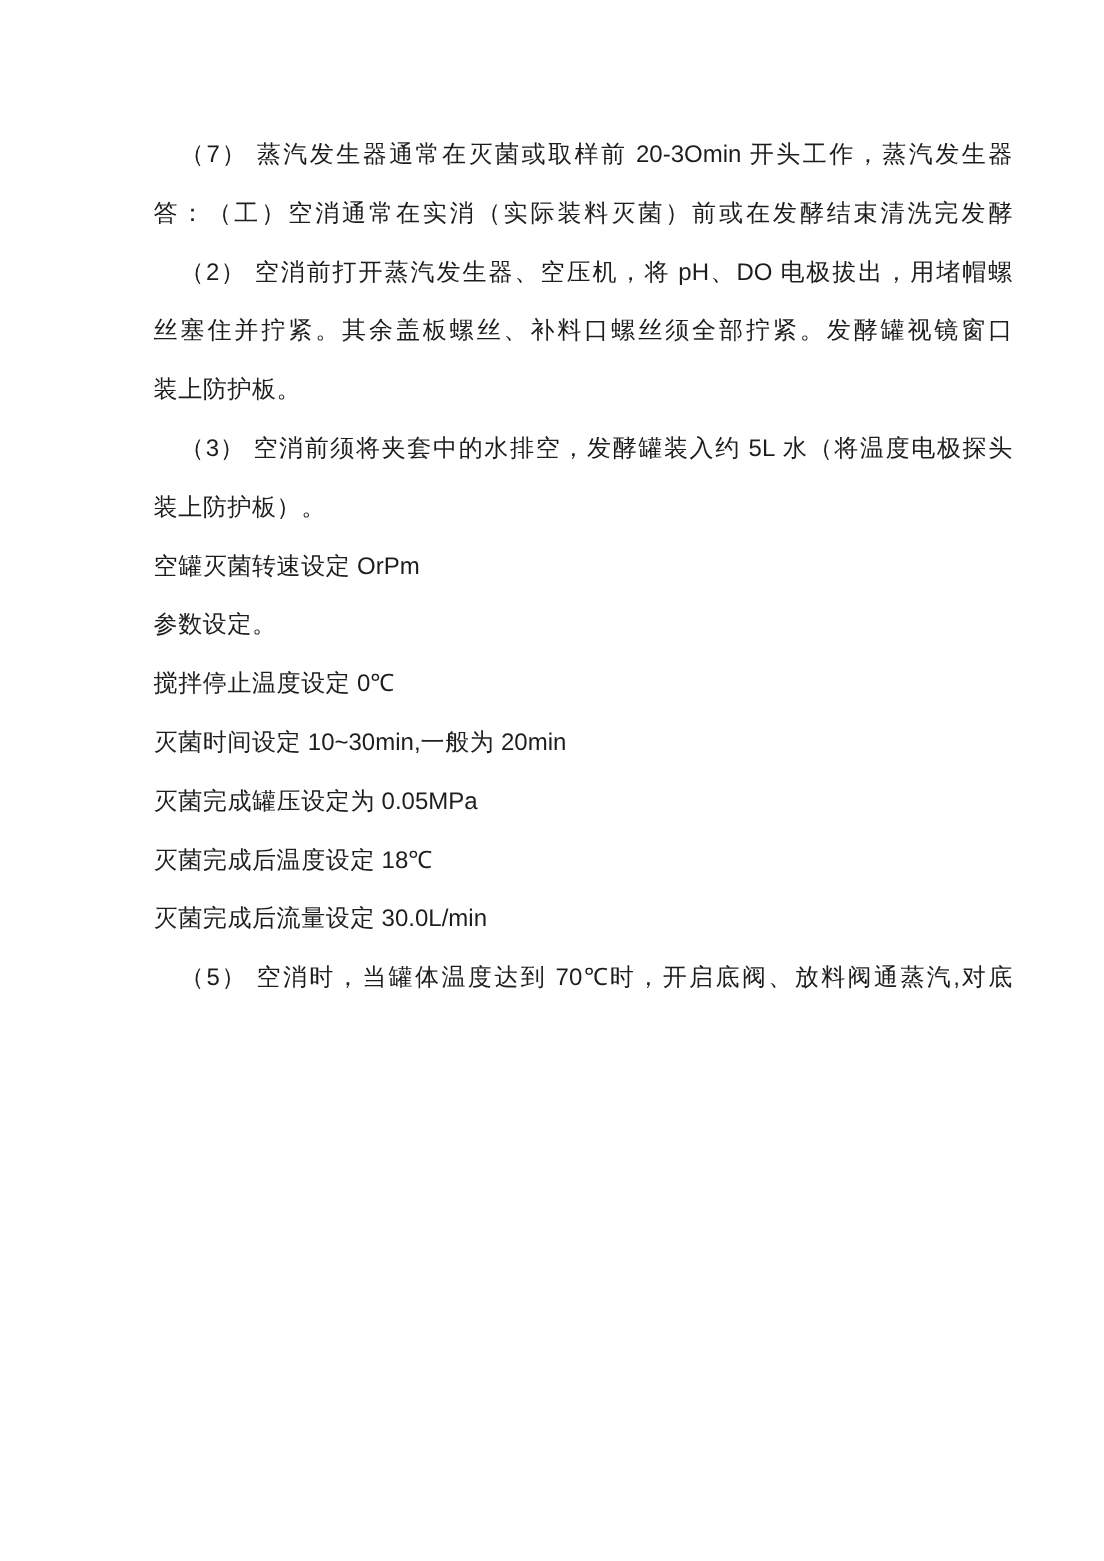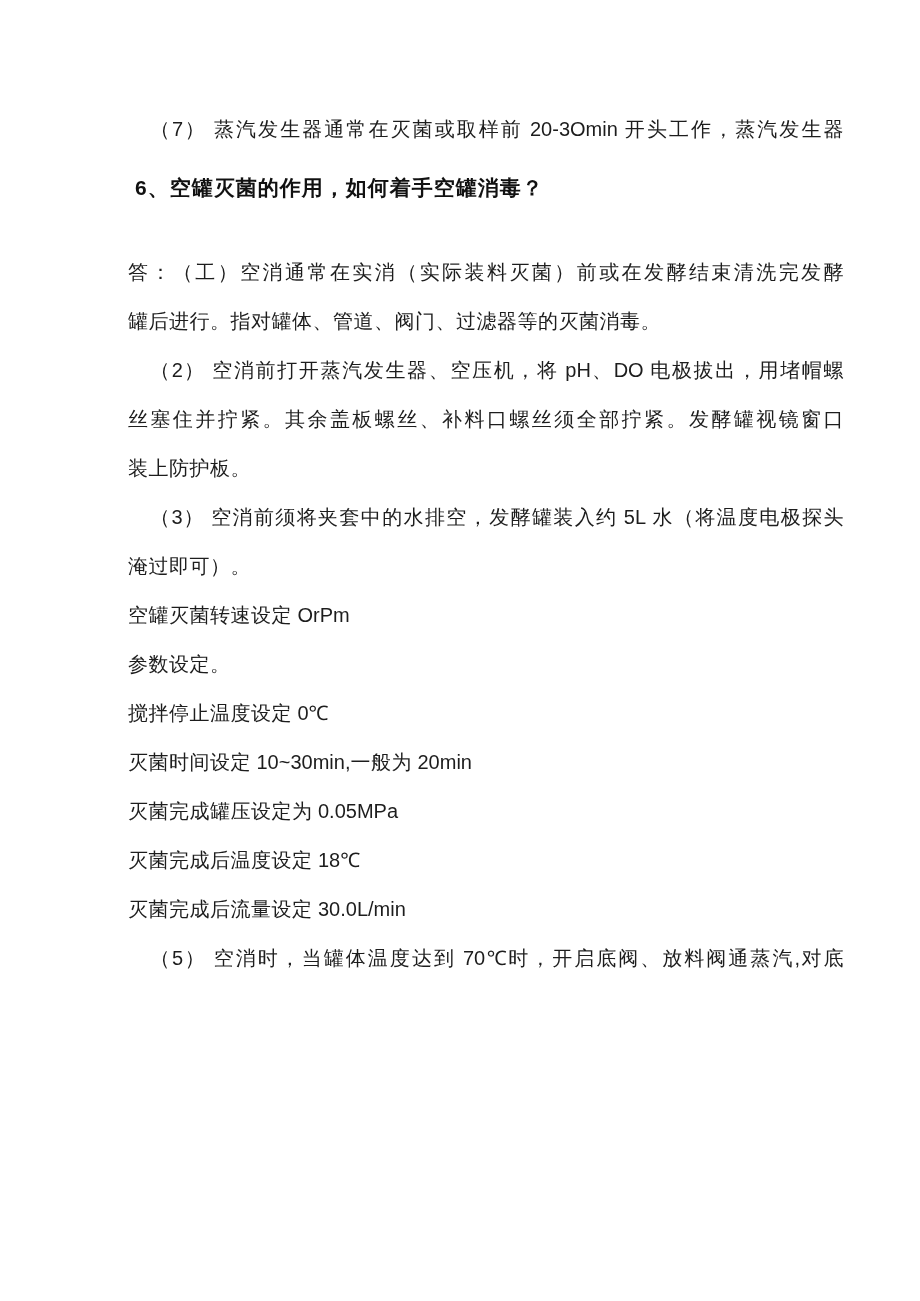--- a/index.html
+++ b/index.html
@@ -53,28 +53,26 @@
   .lat {
     font-family: "Liberation Sans", sans-serif;
     letter-spacing: 0;
   }
 </style>
 </head>
 <body>
 
 <div class="page">
   <p class="line ind full">（<span class="lat">7</span>） 蒸汽发生器通常在灭菌或取样前 <span class="lat">20-3Omin</span> 开头工作，蒸汽发生器</p>
-  <h2 class="line heading">6、空罐灭菌的作用，如何着手空罐消毒？</h2>
   <p class="line full">答：（工）空消通常在实消（实际装料灭菌）前或在发酵结束清洗完发酵</p>
-  <p class="line">罐后进行。指对罐体、管道、阀门、过滤器等的灭菌消毒。</p>
   <p class="line ind full">（<span class="lat">2</span>） 空消前打开蒸汽发生器、空压机，将 <span class="lat">pH</span>、<span class="lat">DO</span> 电极拔出，用堵帽螺</p>
   <p class="line full">丝塞住并拧紧。其余盖板螺丝、补料口螺丝须全部拧紧。发酵罐视镜窗口</p>
   <p class="line">装上防护板。</p>
   <p class="line ind full">（<span class="lat">3</span>） 空消前须将夹套中的水排空，发酵罐装入约 <span class="lat">5L</span> 水（将温度电极探头</p>
-  <p class="line">淹过即可）。</p>
+  <p class="line">装上防护板）。</p>
   <p class="line">空罐灭菌转速设定 <span class="lat">OrPm</span></p>
   <p class="line">参数设定。</p>
   <p class="line">搅拌停止温度设定 <span class="lat">0℃</span></p>
   <p class="line">灭菌时间设定 <span class="lat">10~30min,</span>一般为 <span class="lat">20min</span></p>
   <p class="line">灭菌完成罐压设定为 <span class="lat">0.05MPa</span></p>
   <p class="line">灭菌完成后温度设定 <span class="lat">18℃</span></p>
   <p class="line">灭菌完成后流量设定 <span class="lat">30.0L/min</span></p>
   <p class="line ind full">（<span class="lat">5</span>） 空消时，当罐体温度达到 <span class="lat">70℃</span>时，开启底阀、放料阀通蒸汽<span class="lat">,</span>对底</p>
 </div>
 

